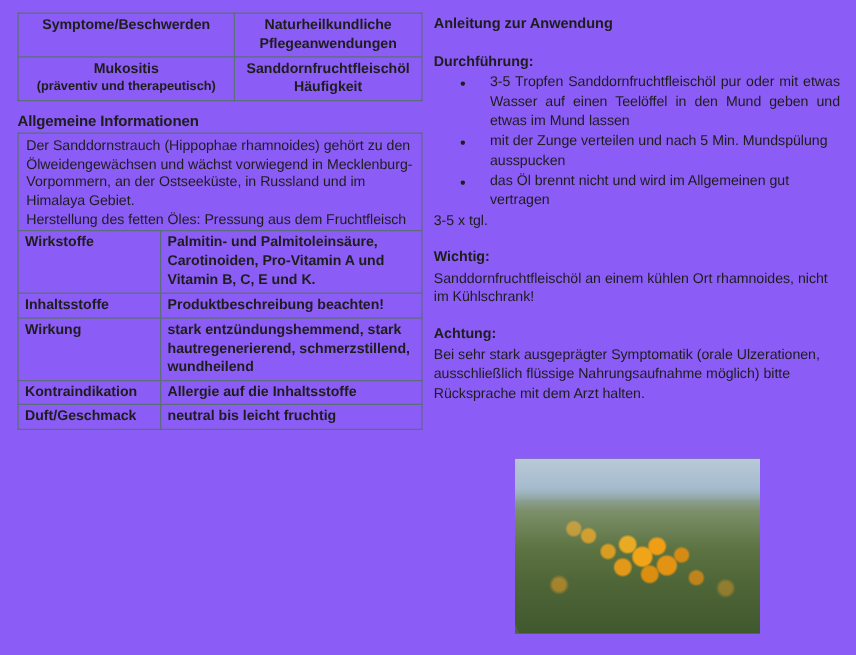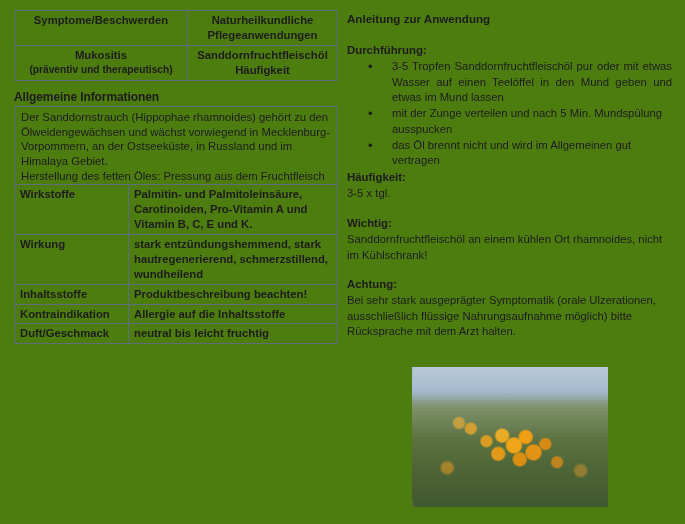--- a/index.html
+++ b/index.html
@@ -11,21 +11,21 @@
     height: 524px;
     background: #cfdeeb;
     font-family: "Liberation Sans", sans-serif;
     color: #1d1d1b;
     overflow: hidden;
   }
   .page {
     position: relative;
     width: 685px;
     height: 524px;
-    background: #4d7c0f;
+    background: #8b5cf6;
   }
 
   
   .col-left {
     position: absolute;
     left: 14px;
     top: 10px;
     width: 323px;
   }
 
@@ -219,26 +219,26 @@
       <tbody>
         <tr>
           <td class="intro" colspan="2" style="white-space:pre-line">Der Sanddornstrauch (Hippophae rhamnoides) gehört zu den Ölweidengewächsen und wächst vorwiegend in Mecklenburg-Vorpommern, an der Ostseeküste, in Russland und im Himalaya Gebiet.
 Herstellung des fetten Öles: Pressung aus dem Fruchtfleisch</td>
         </tr>
         <tr>
           <td class="key">Wirkstoffe</td>
           <td class="val">Palmitin- und Palmitoleinsäure, Carotinoiden, Pro-Vitamin A und Vitamin B, C, E und K.</td>
         </tr>
         <tr>
+          <td class="key">Inhaltsstoffe</td>
+          <td class="val">Produktbeschreibung beachten!</td>
+        </tr>
+        <tr>
           <td class="key">Wirkung</td>
           <td class="val">stark entzündungshemmend, stark hautregenerierend, schmerzstillend, wundheilend</td>
-        </tr>
-        <tr>
-          <td class="key">Inhaltsstoffe</td>
-          <td class="val">Produktbeschreibung beachten!</td>
         </tr>
         <tr>
           <td class="key">Kontraindikation</td>
           <td class="val">Allergie auf die Inhaltsstoffe</td>
         </tr>
         <tr>
           <td class="key">Duft/Geschmack</td>
           <td class="val">neutral bis leicht fruchtig</td>
         </tr>
       </tbody>
@@ -259,21 +259,20 @@
         <span class="bullet">•</span>
         <span>mit der Zunge verteilen und nach 5 Min. Mundspülung ausspucken</span>
       </li>
       <li class="nojust">
         <span class="bullet">•</span>
         <span>das Öl brennt nicht und wird im Allgemeinen gut vertragen</span>
       </li>
     </ul>
 
     <div class="r-block">
-      <div class="r-label">Häufigkeit:</div>
       <div class="r-text">3-5 x tgl.</div>
     </div>
 
     <div class="r-block">
       <div class="r-label">Wichtig:</div>
       <div class="r-text">Sanddornfruchtfleischöl an einem kühlen Ort rhamnoides, nicht im Kühlschrank!</div>
     </div>
 
     <div class="r-block tight">
       <div class="r-label">Achtung:</div>

